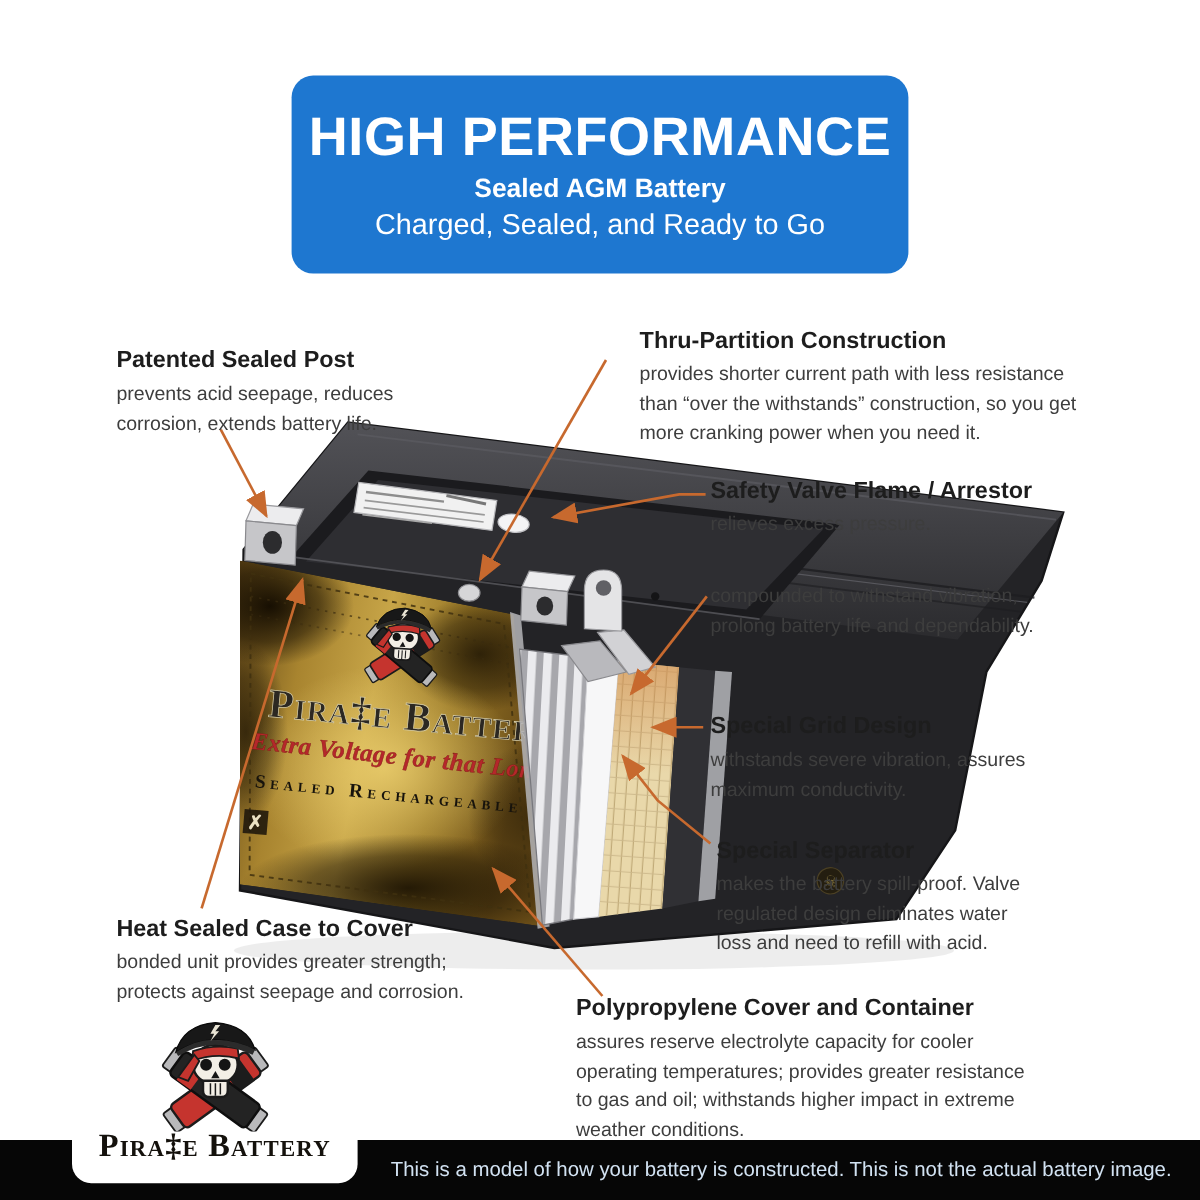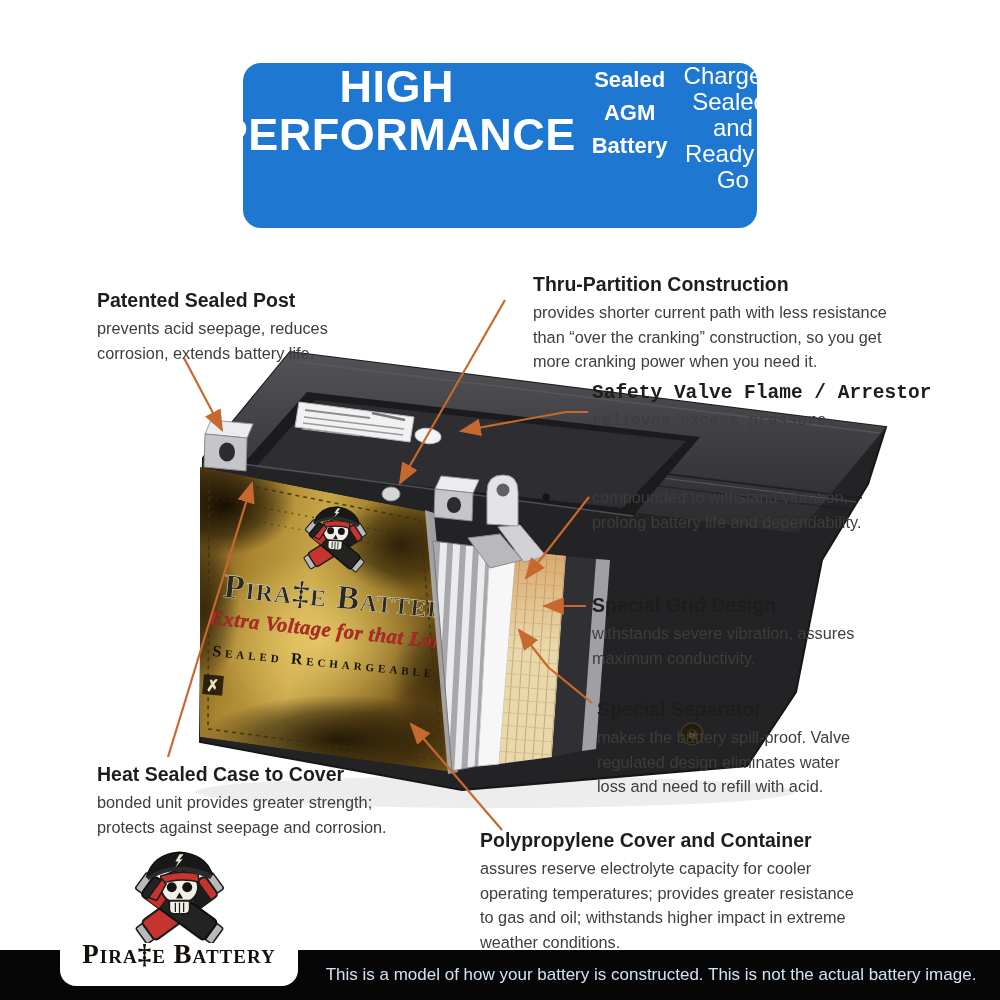--- a/index.html
+++ b/index.html
@@ -2,22 +2,22 @@
 <html><head>
 <meta charset="utf-8">
 <style>
   html,body{margin:0;padding:0;}
   body{width:1000px;height:1000px;position:relative;background:#ffffff;overflow:hidden;
        font-family:"Liberation Sans",sans-serif;}
   #scene{position:absolute;left:0;top:0;width:1000px;height:1000px;z-index:0;}
 
   
   .banner{position:absolute;left:243px;top:63px;width:514px;height:165px;background:#1e77d0;
-          border-radius:18px;color:#fff;text-align:center;display:flex;flex-direction:row;
-          justify-content:center;gap:16px;z-index:1;}
+          border-radius:18px;color:#fff;text-align:center;display:flex;flex-direction:column;
+          justify-content:center;gap:2px;z-index:1;}
   .banner-title{font-size:45px;font-weight:800;letter-spacing:.5px;line-height:48px;}
   .banner-sub{font-size:22px;font-weight:700;line-height:33px;}
   .banner-tag{font-size:24px;font-weight:400;line-height:26px;}
 
   
   .callout{position:absolute;z-index:1;}
   .callout-title{font-size:19.5px;font-weight:700;color:#1d1d1d;line-height:23px;margin-bottom:4px;white-space:nowrap;}
   .callout-line{font-size:16.3px;color:#3d3d3d;line-height:24.5px;white-space:nowrap;}
 
   
@@ -206,25 +206,25 @@
 
 <div class="callout" style="left:97px;top:289px;">
   <div class="callout-title">Patented Sealed Post</div>
   <div class="callout-line">prevents acid seepage, reduces</div>
   <div class="callout-line">corrosion, extends battery life.</div>
 </div>
 
 <div class="callout" style="left:517px;top:273px;margin-left:16px;">
   <div class="callout-title">Thru-Partition Construction</div>
   <div class="callout-line">provides shorter current path with less resistance</div>
-  <div class="callout-line">than “over the cranking” construction, so you get</div>
+  <div class="callout-line">than “over the withstands” construction, so you get</div>
   <div class="callout-line">more cranking power when you need it.</div>
 </div>
 
-<div class="callout" style="left:592px;top:382px;font-family:Liberation Mono, monospace;">
+<div class="callout" style="left:592px;top:398px;">
   <div class="callout-title">Safety Valve Flame / Arrestor</div>
   <div class="callout-line">relieves excess pressure.</div>
 </div>
 
 <div class="callout" style="left:592px;top:485px;">
   <div class="callout-line">compounded to withstand vibration,</div>
   <div class="callout-line">prolong battery life and dependability.</div>
 </div>
 
 <div class="callout" style="left:592px;top:594px;">

